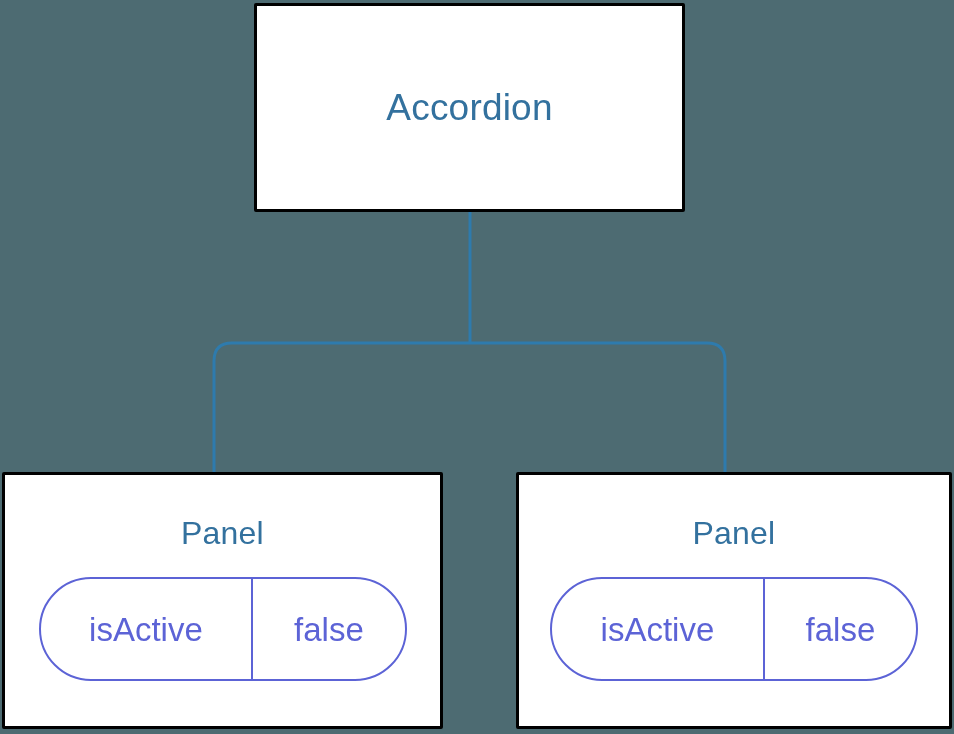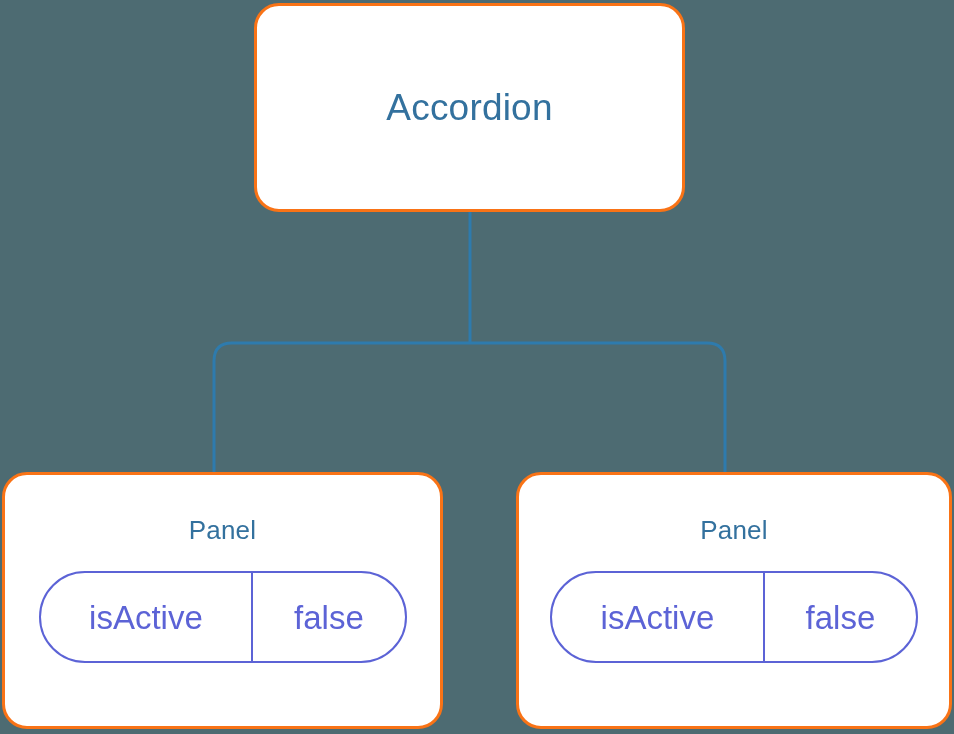--- a/index.html
+++ b/index.html
@@ -29,22 +29,22 @@
     width: 954px;
     height: 734px;
     pointer-events: none;
   }
 
   
   .node {
     position: absolute;
     box-sizing: border-box;
     background: #ffffff;
-    border: 3px solid #f97316;
-    border-radius: 25px;
+    border: 3px solid #000000;
+    border-radius: 2px;
     display: flex;
     flex-direction: column;
     align-items: center;
     z-index: 2;
   }
   .node-root {
     left: 254px;
     top: 3px;
     width: 431px;
     height: 209px;
@@ -67,29 +67,29 @@
 
   .node-title {
     color: #33719e;
     font-size: 37px;
     line-height: 1;
     letter-spacing: 0.2px;
     white-space: nowrap;
   }
   .node-leaf-left .node-title,
   .node-leaf-right .node-title {
-    font-size: 26px;
+    font-size: 32px;
   }
 
   
   .prop-pill {
     position: relative;
     box-sizing: border-box;
     margin-top: 28px;
-    height: 92px;
+    height: 104px;
     border: 2.5px solid #5c63d6;
     border-radius: 52px;
     display: flex;
     align-items: stretch;
     background: transparent;
   }
   .prop-cell {
     display: flex;
     align-items: center;
     justify-content: center;

